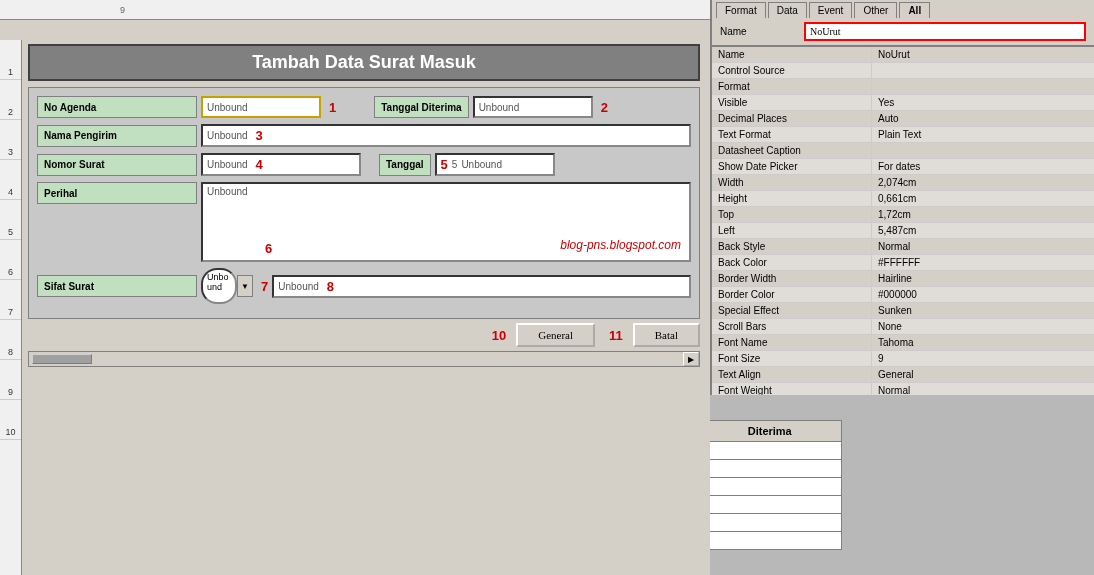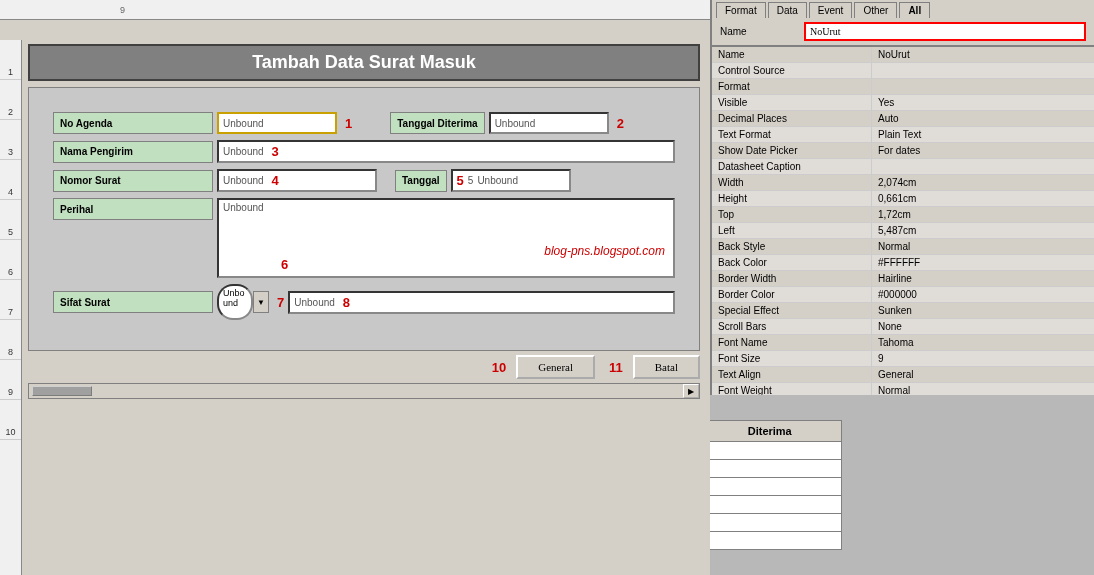--- a/index.html
+++ b/index.html
@@ -9,21 +9,21 @@
     .form-area { width: 710px; height: 575px; background: #d4d0c8; position: relative; display: flex; flex-direction: column; }
 
     .ruler-top { height: 20px; background: #f0f0f0; border-bottom: 1px solid #888; display: flex; align-items: center; padding-left: 40px; font-size: 9px; color: #333; position: relative; }
     .ruler-left { width: 22px; background: #f0f0f0; border-right: 1px solid #888; position: absolute; top: 20px; left: 0; bottom: 0; display: flex; flex-direction: column; }
     .ruler-num { height: 40px; display: flex; align-items: flex-end; justify-content: center; font-size: 9px; color: #333; border-bottom: 1px solid #ccc; padding-bottom: 2px; }
 
     .form-content { margin-left: 22px; flex: 1; position: relative; overflow: hidden; }
 
     .form-title-bar { background: #808080; color: white; text-align: center; font-size: 18px; font-weight: bold; padding: 6px; border: 2px solid #404040; margin: 24px 10px 6px 6px; }
 
-    .form-body { background: #c8c8c8; margin: 0 10px 4px 6px; padding: 24px; border: 1px solid #808080; }
+    .form-body { background: #c8c8c8; margin: 0 10px 4px 6px; padding: 8px; border: 1px solid #808080; }
 
     .form-row { display: flex; align-items: center; margin-bottom: 6px; gap: 4px; }
 
     .field-label { background: #c0e0c0; border: 1px solid #808080; padding: 3px 6px; font-size: 10px; font-weight: bold; width: 160px; min-height: 22px; display: flex; align-items: center; }
 
     .field-input { background: #ffffff; border: 2px inset #888; padding: 2px 4px; font-size: 10px; min-height: 22px; display: flex; align-items: center; color: #555; }
 
     .field-input-outline { background: #ffffff; border: 2px solid #c8a000; padding: 2px 4px; font-size: 10px; min-height: 22px; display: flex; align-items: center; color: #555; }
 
     .field-num { color: #cc0000; font-size: 13px; font-weight: bold; margin-left: 4px; }
@@ -136,21 +136,21 @@
               </div>
             </div>
 
             <div class="form-row" style="align-items:flex-start;">
               <div class="field-label" style="align-self:flex-start;">Perihal</div>
               <div style="flex:1;position:relative;">
                 <div class="perihal-input" style="min-height:80px;width:100%;">
                   <span>Unbound</span>
                 </div>
                 <span class="field-num" style="position:absolute;bottom:6px;left:60px;">6</span>
-                <span style="position:absolute;bottom:20px;right:10px;color:#cc0000;font-size:12px;font-style:italic;">blog-pns.blogspot.com</span>
+                <span style="position:absolute;bottom:10px;right:10px;color:#cc0000;font-size:12px;font-style:italic;">blog-pns.blogspot.com</span>
               </div>
             </div>
 
             <div class="form-row">
               <div class="field-label">Sifat Surat</div>
               <div class="combo-container">
                 <div class="combo-input" style="width:36px;height:36px;font-size:9px;border-radius:16px;">
                   <span>Unbo</span>
                   <span>und</span>
                 </div>
@@ -218,26 +218,26 @@
           </div>
           <div class="props-row">
             <div class="props-key">Decimal Places</div>
             <div class="props-val">Auto</div>
           </div>
           <div class="props-row">
             <div class="props-key">Text Format</div>
             <div class="props-val">Plain Text</div>
           </div>
           <div class="props-row">
+            <div class="props-key">Datasheet Caption</div>
+            <div class="props-val"></div>
+          </div>
+          <div class="props-row">
             <div class="props-key">Show Date Picker</div>
             <div class="props-val">For dates</div>
-          </div>
-          <div class="props-row">
-            <div class="props-key">Datasheet Caption</div>
-            <div class="props-val"></div>
           </div>
           <div class="props-row">
             <div class="props-key">Width</div>
             <div class="props-val">2,074cm</div>
           </div>
           <div class="props-row">
             <div class="props-key">Height</div>
             <div class="props-val">0,661cm</div>
           </div>
           <div class="props-row">

